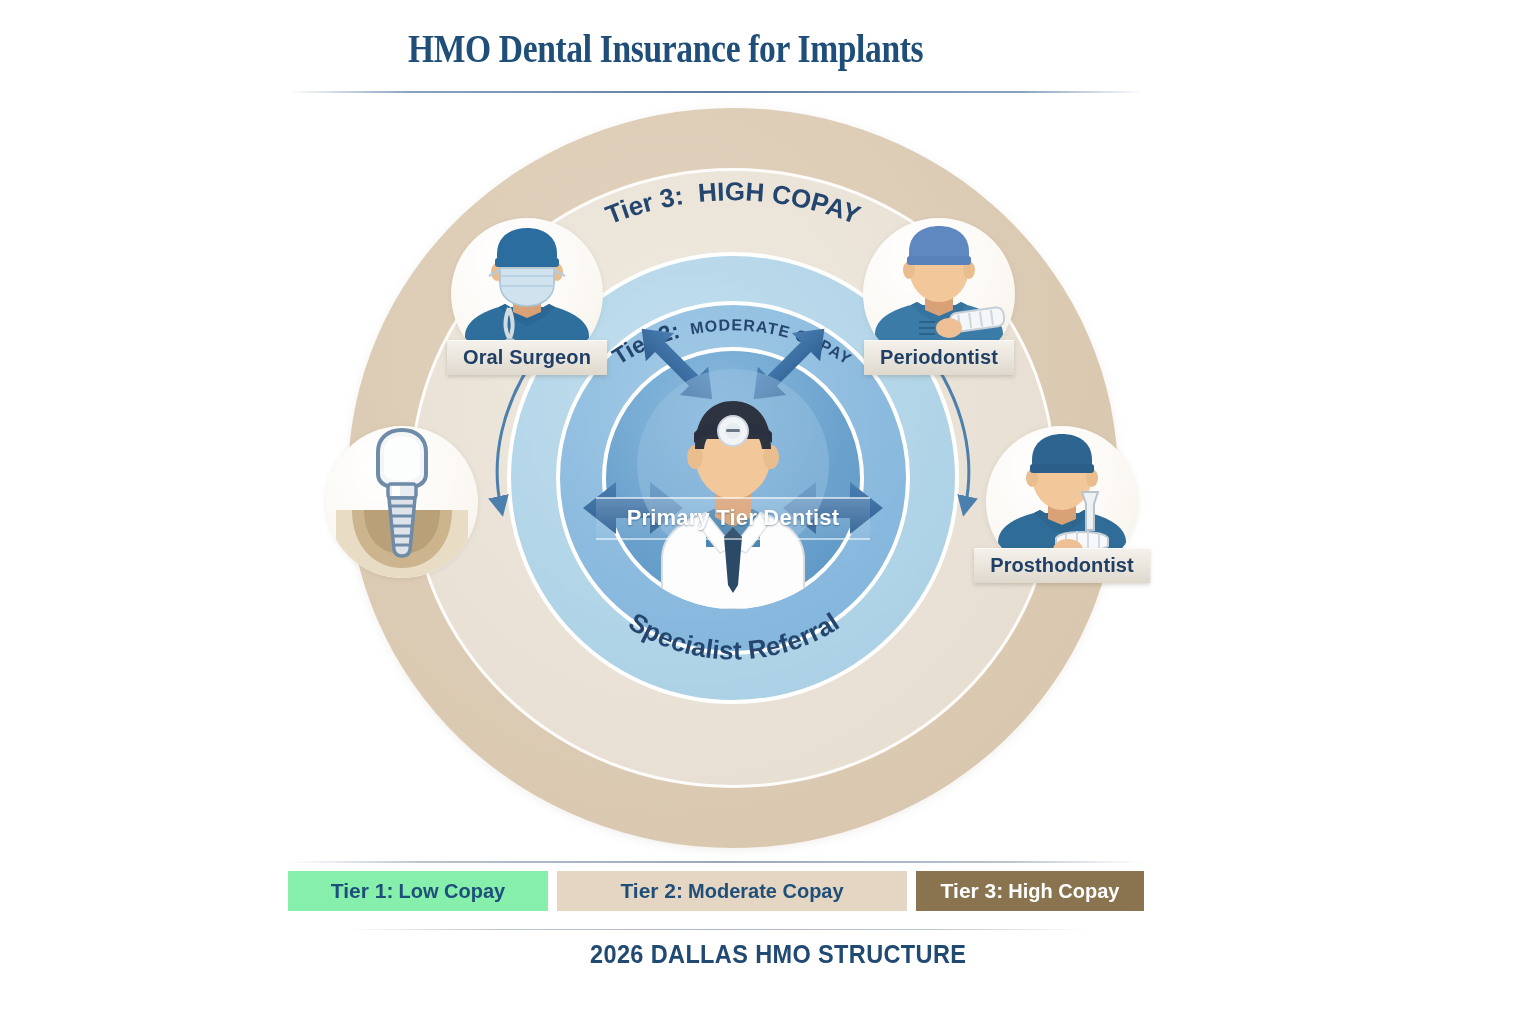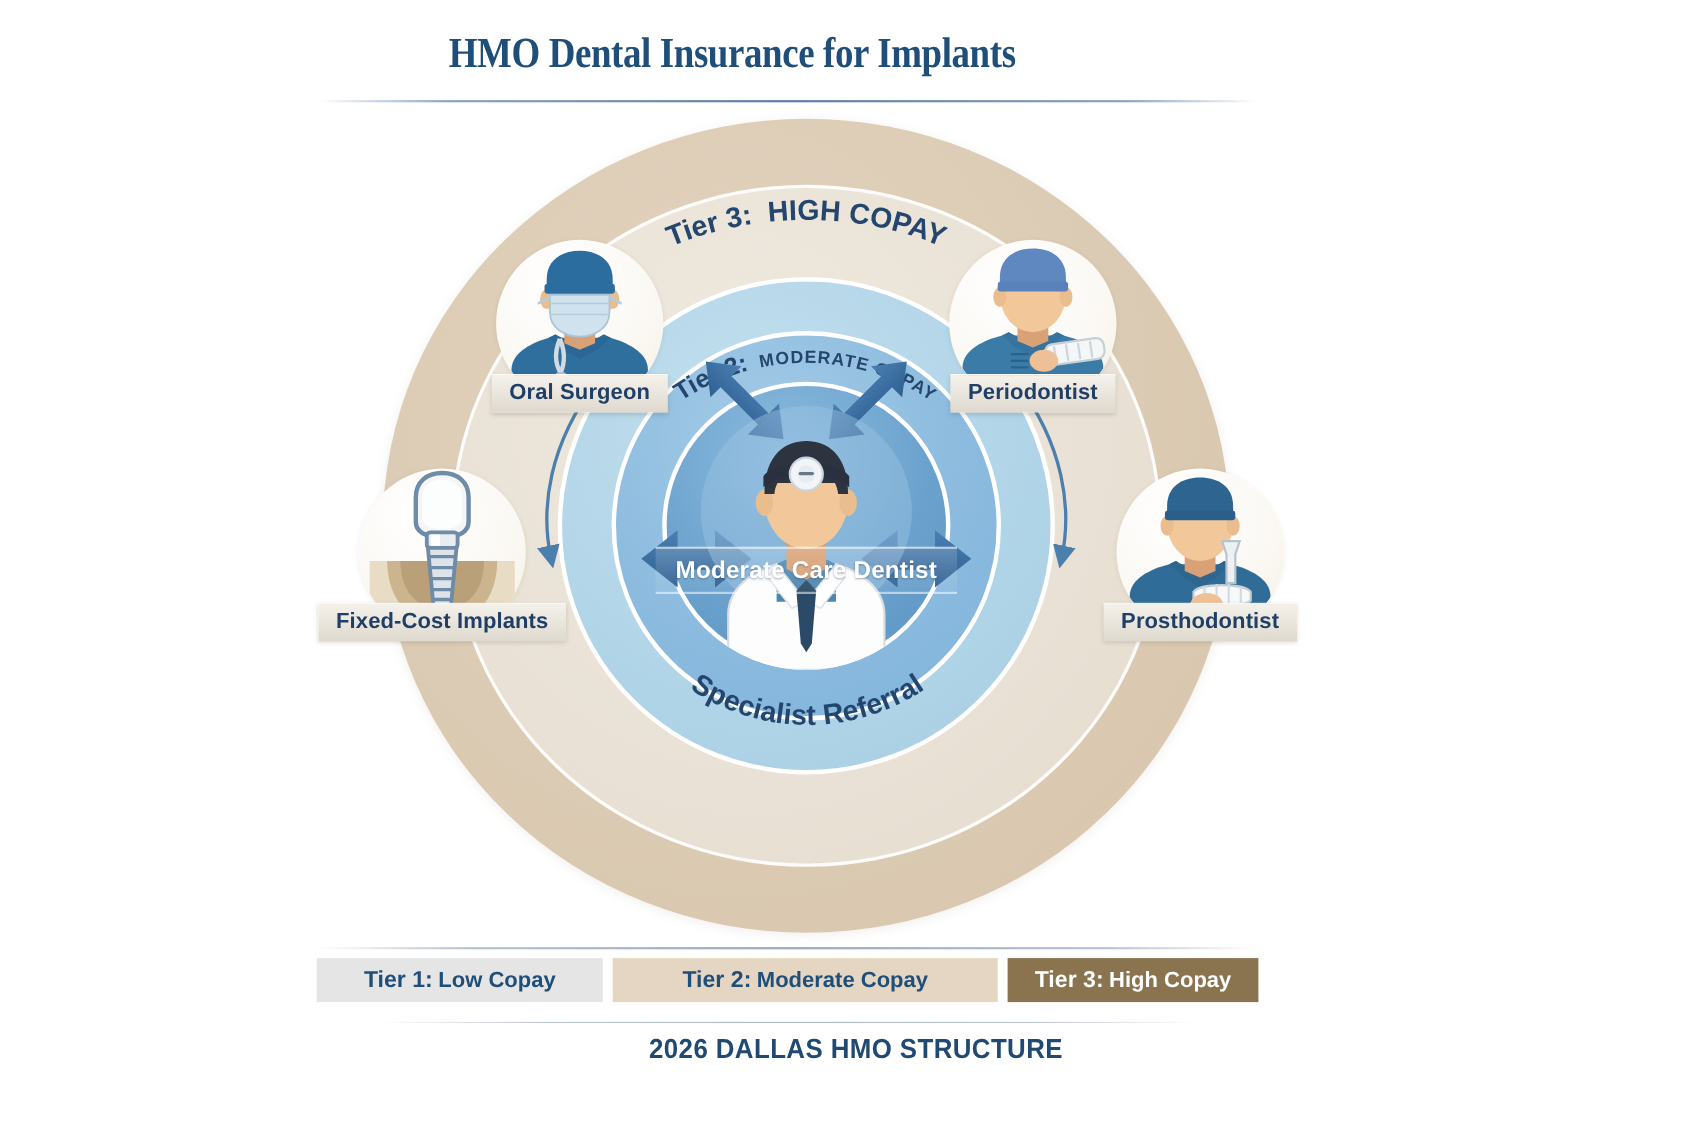--- a/index.html
+++ b/index.html
@@ -108,38 +108,38 @@
   .node-banner span {
     color:#1f3f66; font-weight:700; font-size:20px; letter-spacing:0.1px;
   }
 
   #node-oral-surgeon { left:110px; top:110px; }
   #node-oral-surgeon .node-banner { top:122px; }
   #node-periodontist { left:522px; top:110px; }
   #node-periodontist .node-banner { top:122px; }
   #node-implants { left:-15px; top:318px; }
   #node-implants .node-banner { top:122px; }
-  #node-prosthodontist { left:674px; top:318px; }
+  #node-prosthodontist { left:645px; top:318px; }
   #node-prosthodontist .node-banner { top:122px; }
 
   
   #arrow-layer { position:absolute; left:0; top:0; width:800px; height:740px; pointer-events:none; }
 
   
   #legend-rule {
     position:absolute; left:288px; top:861px; width:856px; height:2px;
     background:linear-gradient(to right, rgba(164,182,204,0) 0%, #b9c3cf 16%, #9aa8ba 50%, #b9c3cf 84%, rgba(164,182,204,0) 100%);
   }
   #legend { position:absolute; left:288px; top:871px; width:856px; height:40px; display:flex; gap:9px; }
   .legend-item {
     height:40px; display:flex; align-items:center; justify-content:center;
     font-weight:700; font-size:20px; white-space:nowrap;
   }
   .legend-item .lead { font-size:21px; margin-right:5px; }
-  #legend-tier1 { width:260px; background:#e5e5e5; color:#1f4e79; }
+  #legend-tier1 { width:260px; background:#86efac; color:#1f4e79; }
   #legend-tier2 { width:350px; background:#e4d6c2; color:#1f4e79; }
   #legend-tier3 { width:228px; background:#8a7450; color:#ffffff; }
 
   
   #footer-rule {
     position:absolute; left:345px; top:929px; width:742px; height:1px;
     background:linear-gradient(to right, rgba(170,178,190,0) 0%, #c0c6d0 20%, #aeb6c3 50%, #c0c6d0 80%, rgba(170,178,190,0) 100%);
   }
   #footer { position:absolute; left:0; top:940px; width:1536px; text-align:center;padding-left:20px; }
   #footer-text {
@@ -266,21 +266,21 @@
         <path d="M 95,92 C 100,68 114,58 131,58 C 148,58 162,68 167,92 Z" fill="#2e3340"></path>
 
         <path d="M 92,86 C 104,70 158,70 170,86 L 170,96 C 158,82 104,82 92,96 Z" fill="#2b3040"></path>
 
         <circle cx="131" cy="84" r="15" fill="#f2f5f8" stroke="#ccd4dc" stroke-width="2"></circle>
         <circle cx="131" cy="84" r="8" fill="#e6ecf2"></circle>
         <rect x="124" y="82" width="14" height="3" rx="1.5" fill="#6b7684"></rect>
       </g>
     </svg>
     <div id="core-caption">
-      <span id="core-caption-text">Moderate Care Dentist</span>
+      <span id="core-caption-text">Primary Tier Dentist</span>
     </div>
   </div>
 
   <div class="node" id="node-oral-surgeon">
     <div class="node-disc">
       <svg width="152" height="152" viewBox="0 0 152 152">
         <defs>
             <clipPath id="cOS">
               <circle cx="76" cy="76" r="76"></circle>
             </clipPath>
@@ -369,23 +369,20 @@
           <path d="M 58,22 C 60,14 68,10 76,10 C 84,10 92,14 94,22 L 94,46 C 94,52 86,55 76,55 C 66,55 58,52 58,46 Z" fill="#fcfdfd"></path>
 
           <rect x="62" y="58" width="28" height="14" rx="3" fill="#e9edf1" stroke="#6e8ba8" stroke-width="3.5"></rect>
           <rect x="66" y="60" width="8" height="10" fill="#ffffff"></rect>
 
           <path d="M 63,72 L 89,72 L 84,124 C 82,132 70,132 68,124 Z" fill="#dde3e9" stroke="#6e8ba8" stroke-width="3.5"></path>
           <path d="M 64,80 L 88,80 M 65,90 L 87,90 M 66,100 L 86,100 M 68,110 L 84,110 M 70,119 L 82,119" stroke="#6e8ba8" stroke-width="3" stroke-linecap="round"></path>
         </g>
       </svg>
     </div>
-    <div class="node-banner">
-      <span>Fixed-Cost Implants</span>
-    </div>
   </div>
 
   <div class="node" id="node-prosthodontist">
     <div class="node-disc">
       <svg width="152" height="152" viewBox="0 0 152 152">
         <defs>
             <clipPath id="cPR">
               <circle cx="76" cy="76" r="76"></circle>
             </clipPath>
           </defs>

